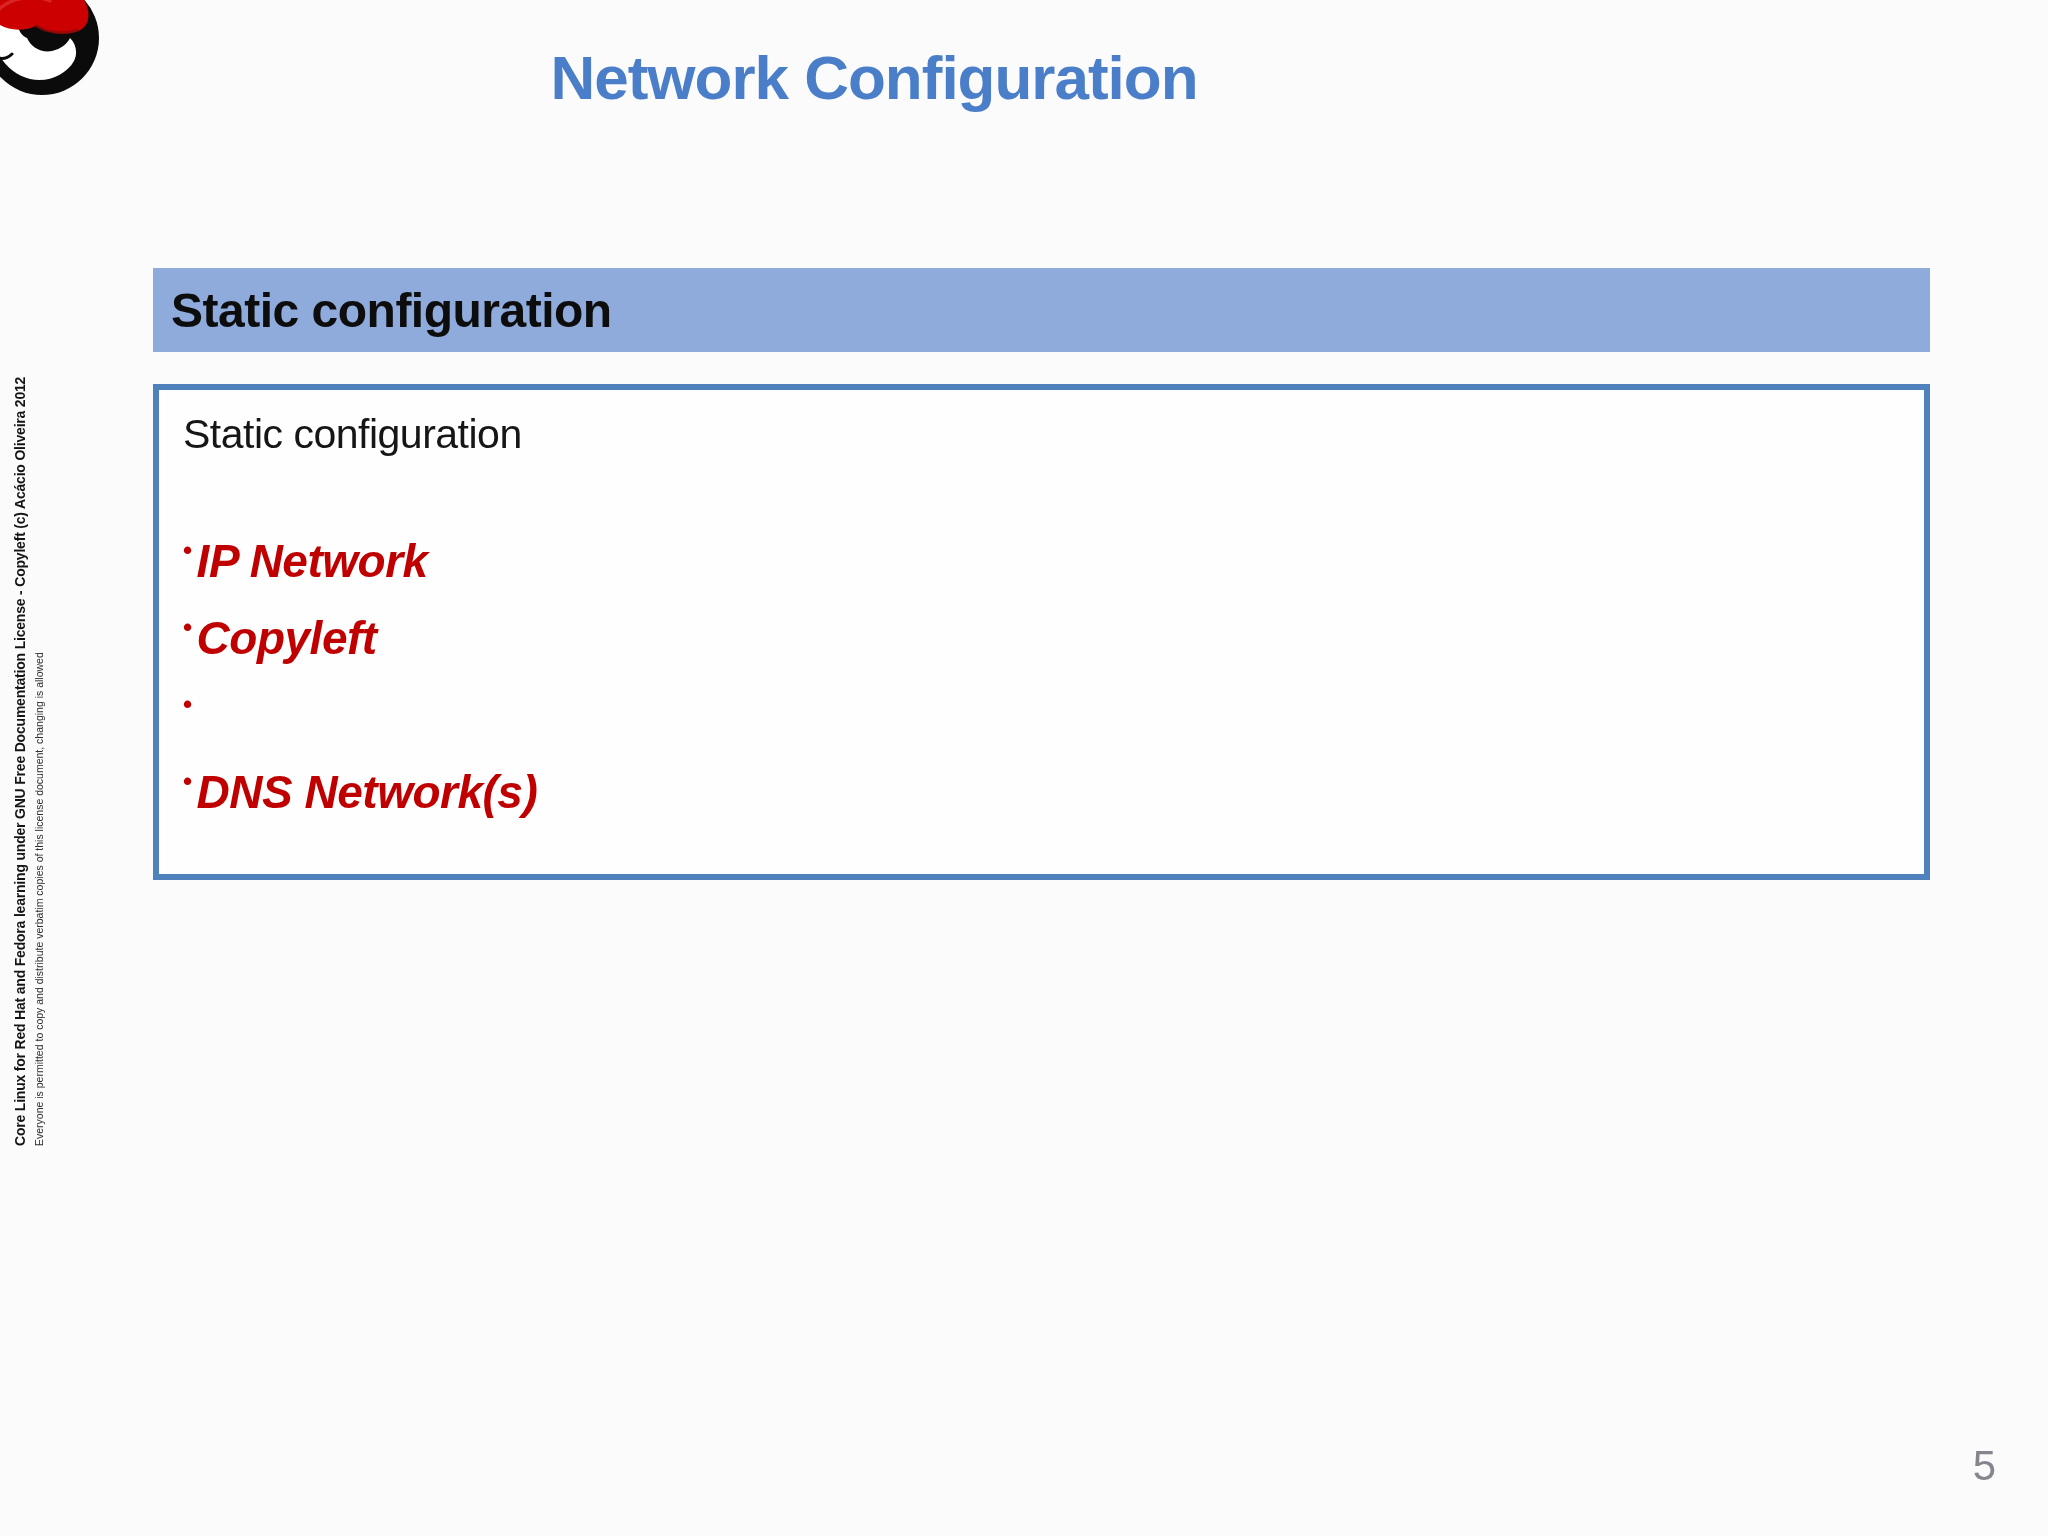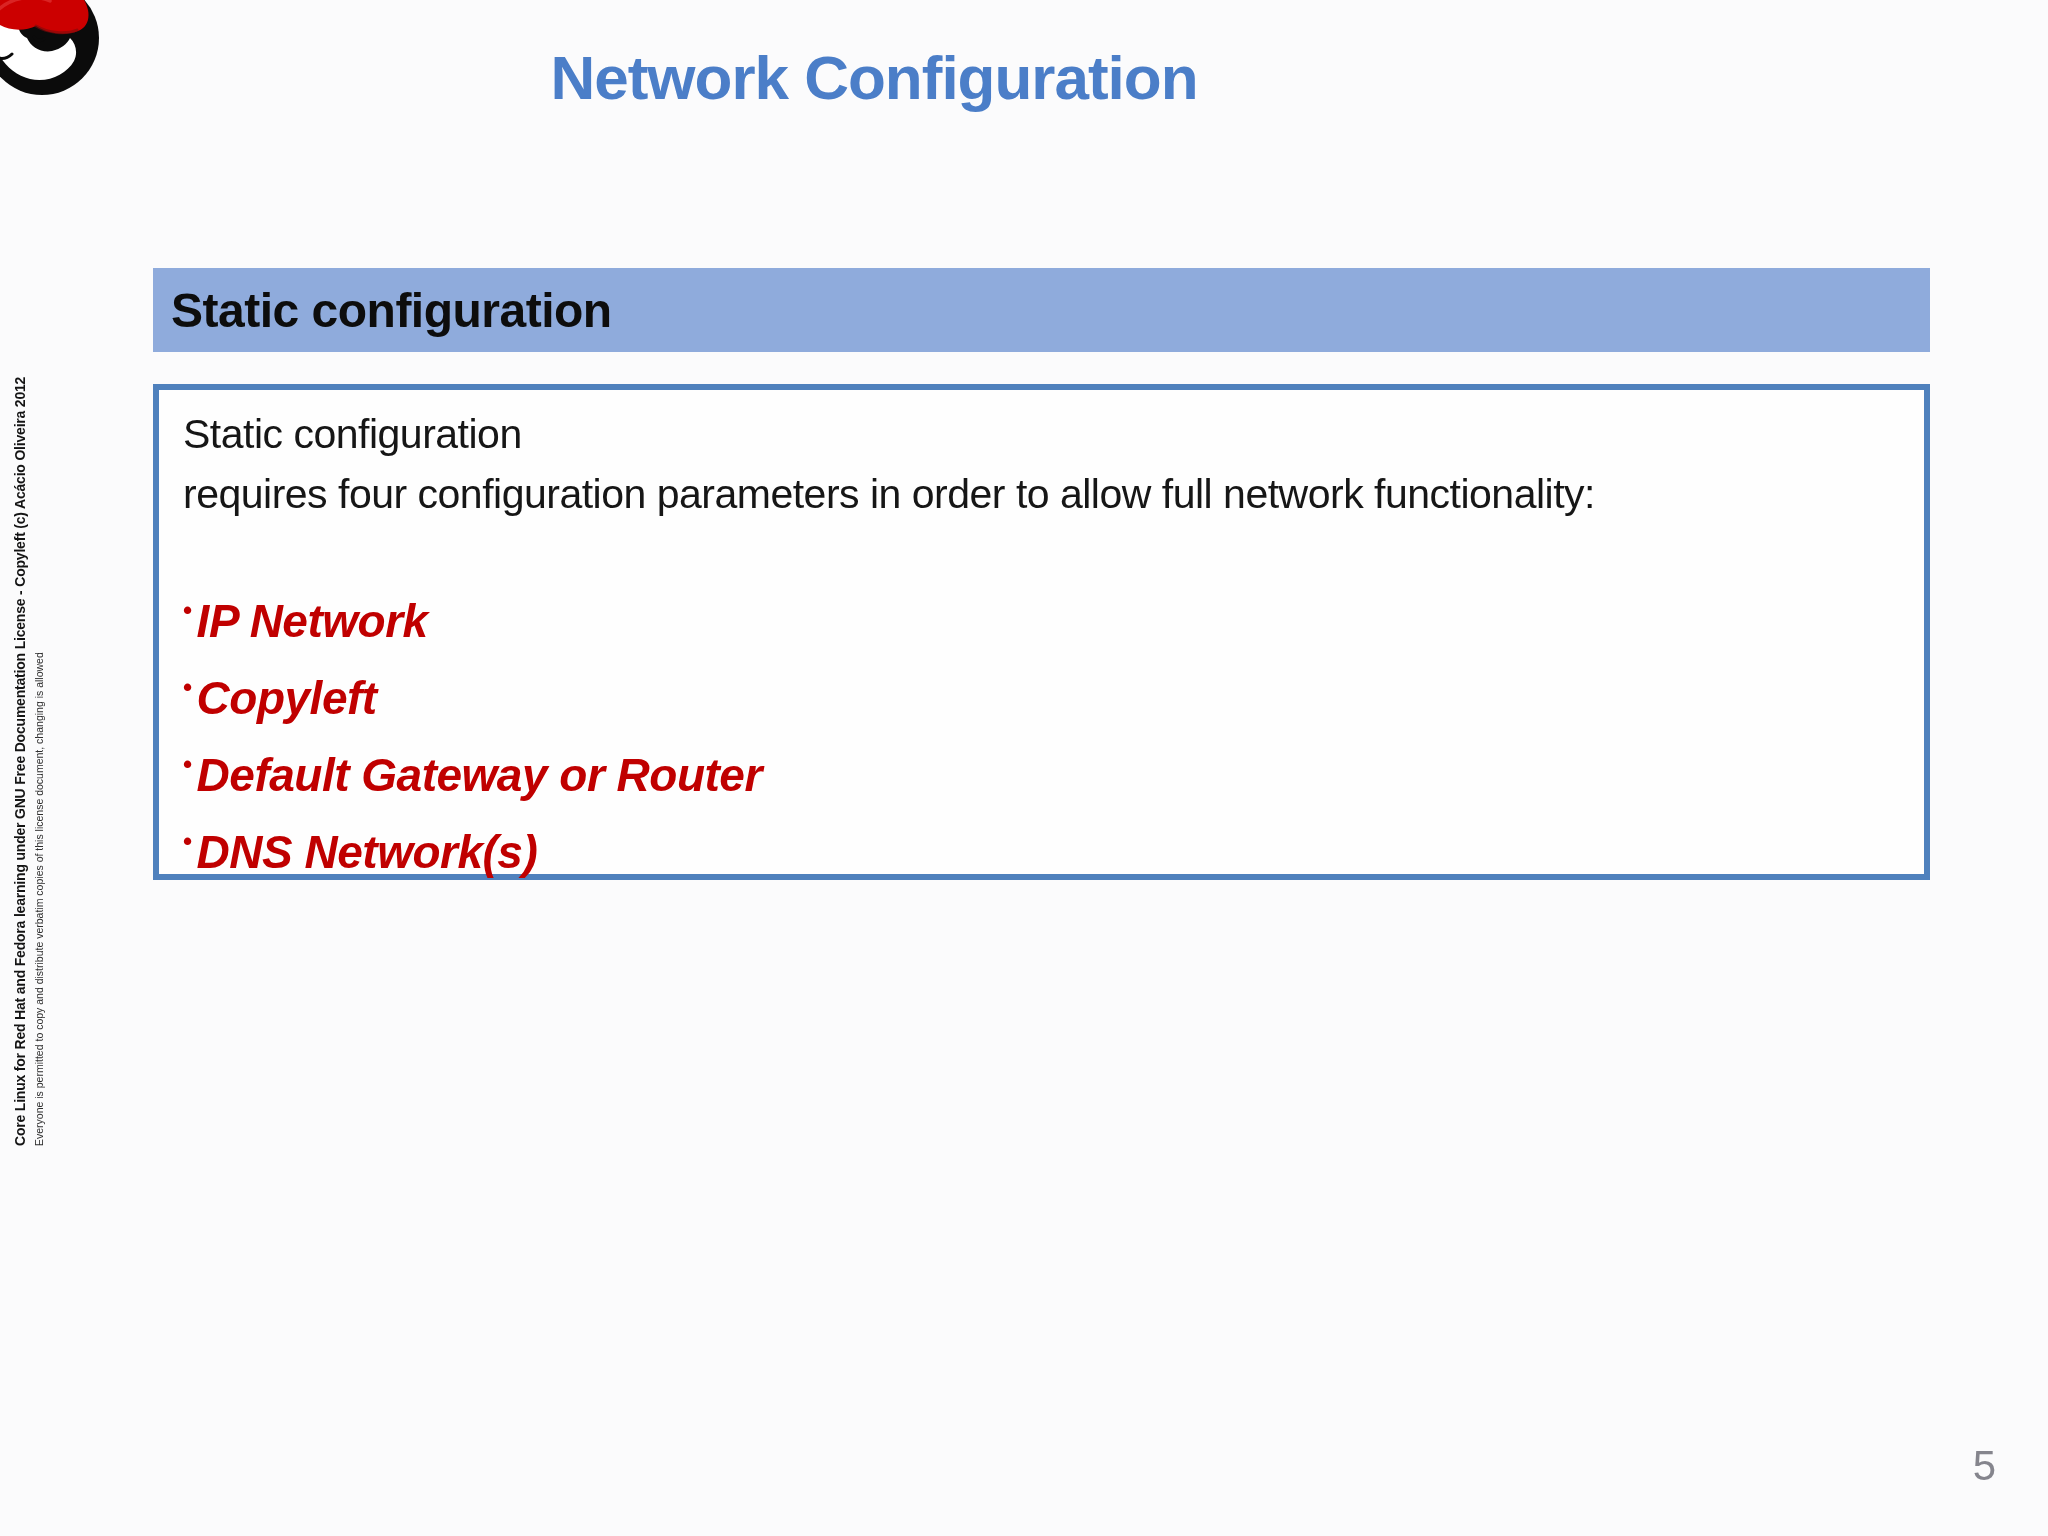--- a/index.html
+++ b/index.html
@@ -90,33 +90,31 @@
   </div>
 
   <h1 class="title">Network Configuration</h1>
 
   <div class="section-bar">
     <span>Static configuration</span>
   </div>
 
   <div class="content-box">
     <div class="body-line">Static configuration</div>
-    <div class="body-line">requires four configuration parameters in order to allow full network functionality:</div>
     <ul class="bullets">
       <li>
         <span class="dot">•</span>
         <span>IP Network</span>
       </li>
       <li>
         <span class="dot">•</span>
         <span>Copyleft</span>
       </li>
       <li>
         <span class="dot">•</span>
-        <span>Default Gateway or Router</span>
       </li>
       <li>
         <span class="dot">•</span>
         <span>DNS Network(s)</span>
       </li>
     </ul>
   </div>
 
   <div class="sidebar">
     <div class="sb-bold">Core Linux for Red Hat and Fedora learning under GNU Free Documentation License  - Copyleft (c) Acácio Oliveira 2012</div>

